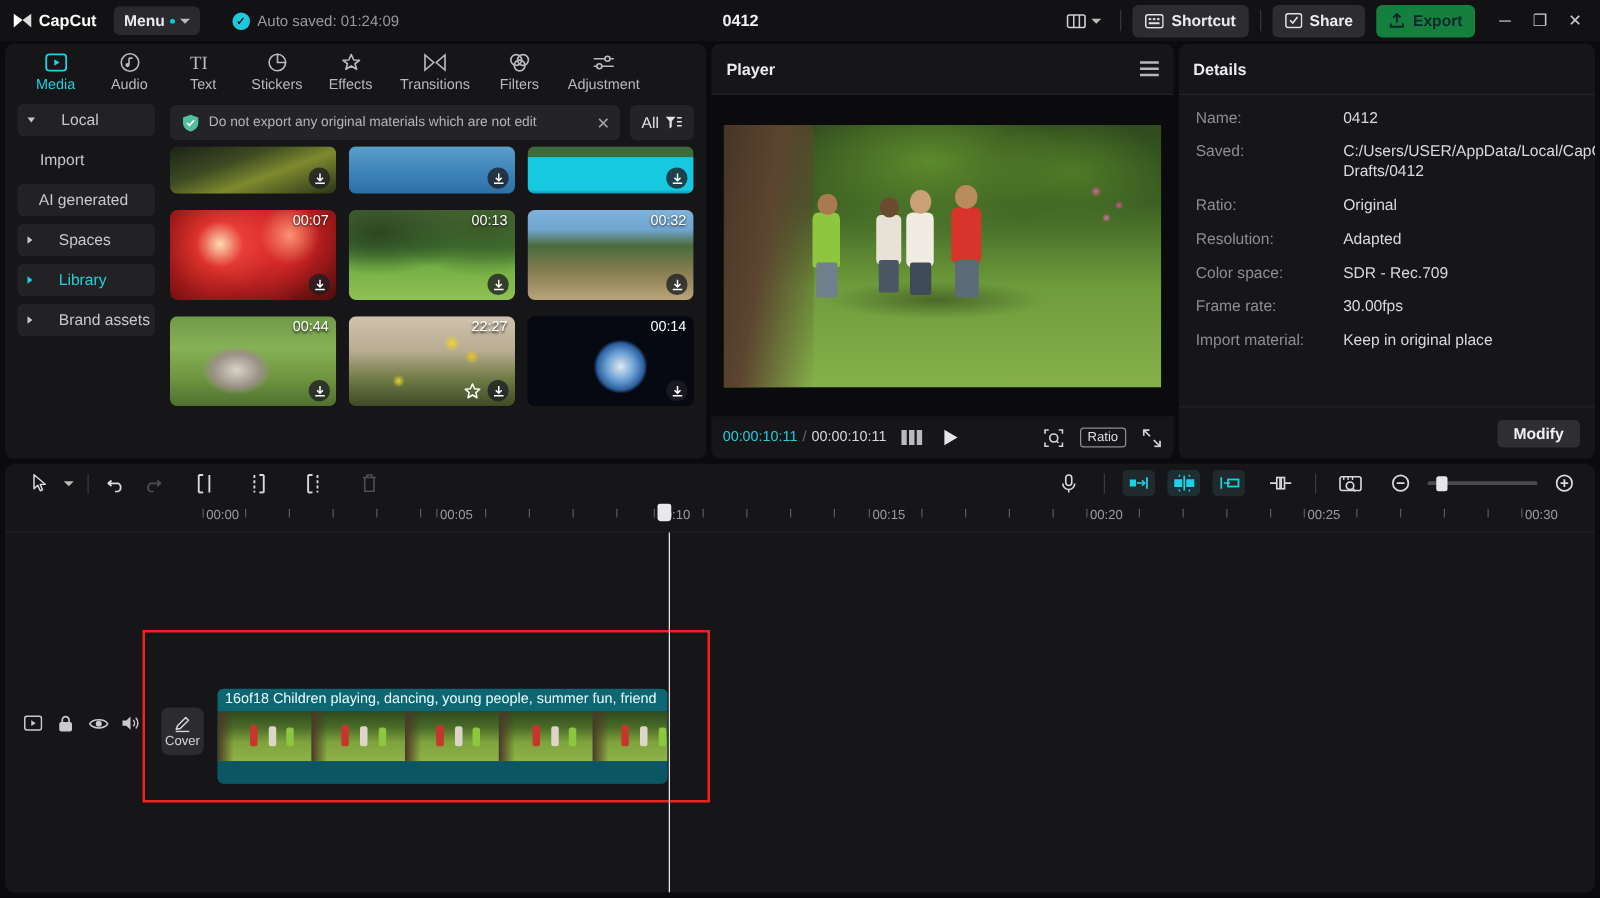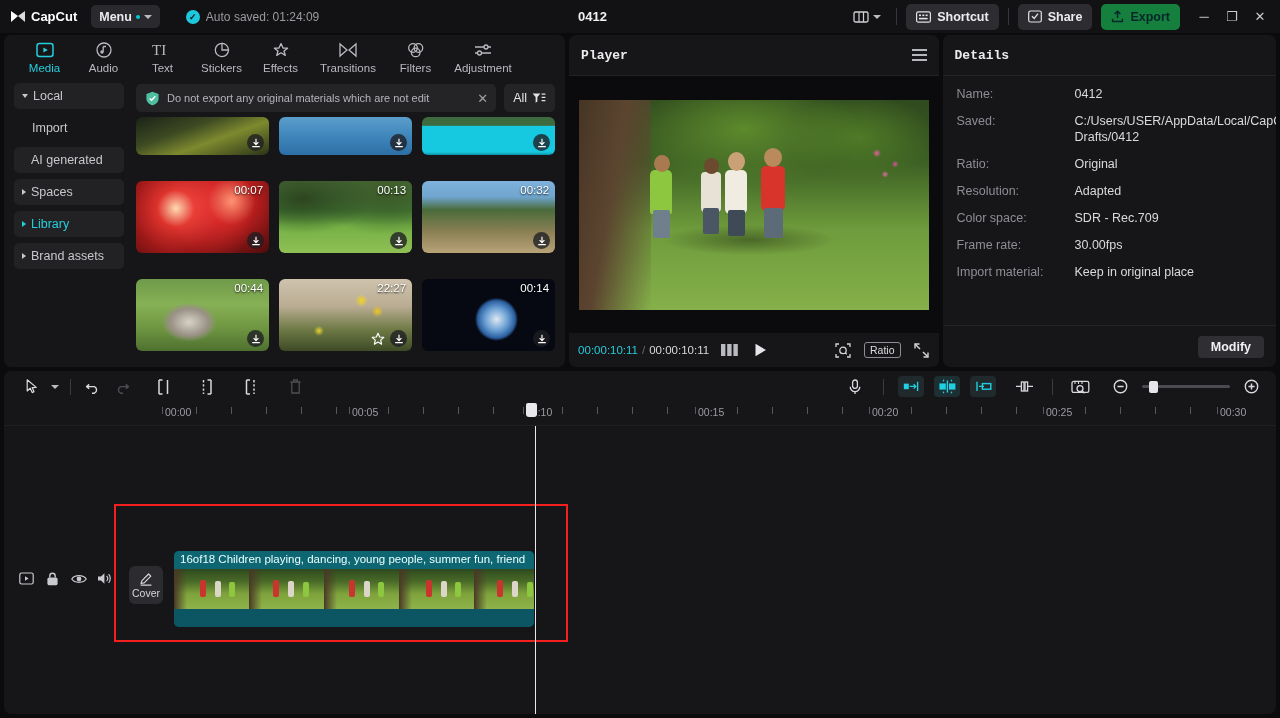--- a/index.html
+++ b/index.html
@@ -51,53 +51,53 @@
   .left-panel { width:562px; background:#161618; border-radius:7px; display:flex; flex-direction:column; overflow:hidden; }
   .tabbar { height:44px; display:flex; align-items:center; padding-left:12px; gap:2px; }
   .tab { width:57px; display:flex; flex-direction:column; align-items:center; gap:2px; cursor:pointer; color:#b9b9c0; }
   .tab.wide { width:74px; }
   .tab .tlabel { font-size:11.5px; }
   .tab.active { color:#25cede; }
   .tab-ico { height:19px; display:flex; align-items:center; justify-content:center;text-align:center; }
 
   .lp-body { flex:1; display:flex; min-height:0; }
   .sidenav { width:128px; padding:4px 8px 0 10px; display:flex; flex-direction:column; gap:6px; }
-  .nav-item { height:26px; border-radius:5px; display:flex; align-items:center; padding-left:8px; gap:5px; color:#c7c7cd; font-size:12.5px; cursor:pointer; }
+  .nav-item { height:26px; border-radius:5px; display:flex; align-items:center; padding-left:8px; gap:21px; color:#c7c7cd; font-size:12.5px; cursor:pointer; }
   .nav-item.box { background:#222225; }
   .nav-item.active { color:#25cede; }
   .nav-item.plain { padding-left:18px; background:transparent; }
   .caret-r { width:0;height:0;border-top:3.5px solid transparent;border-bottom:3.5px solid transparent;border-left:4.5px solid currentColor; }
   .caret-dn { width:0;height:0;border-left:3.5px solid transparent;border-right:3.5px solid transparent;border-top:4.5px solid currentColor; }
 
   .content-col { flex:1; min-width:0; display:flex; flex-direction:column; padding:0 10px 0 4px; }
   .notif-row { height:30px; display:flex; align-items:center; gap:8px; margin-top:4px; }
   .notif {
     flex:1; height:28px; background:#242427; border-radius:5px; display:flex; align-items:center;
     gap:7px; padding:0 8px 0 9px; overflow:hidden; min-width:0;
   }
   .shield { width:15px;height:15px;flex:0 0 15px; }
   .notif-txt { flex:1; min-width:0; color:#b4b4bb; font-size:11px; white-space:nowrap; overflow:hidden; }
   .notif-x { color:#a0a0a7; font-size:13px; cursor:pointer; flex:0 0 auto; }
   .all-btn { height:28px; background:#242427; border-radius:5px; display:flex; align-items:center; gap:5px; padding:0 9px; cursor:pointer; font-size:12.5px; color:#e2e2e7; }
 
-  .grid { margin-top:4px; display:grid; grid-template-columns:repeat(3,1fr); gap:26px 10px; overflow:hidden; }
+  .grid { margin-top:4px; display:grid; grid-template-columns:repeat(3,1fr); gap:13px 10px; overflow:hidden; }
   .cell { border-radius:6px; overflow:hidden; position:relative; background:#0d0d0f; }
   .cell.r1 { height:38px; }
   .cell.r { height:72px; }
   .thumb { position:absolute; inset:0; }
   .dur { position:absolute; top:3px; right:6px; color:#fff; font-size:11.5px; text-shadow:0 1px 2px rgba(0,0,0,.85); }
   .dl {
     position:absolute; bottom:4px; right:5px; width:17px; height:17px; border-radius:50%;
     background:rgba(30,30,34,.78); display:flex; align-items:center; justify-content:center;
   }
   .star { position:absolute; bottom:5px; right:27px; width:14px; height:14px; }
 
   
   .player { width:370px; background:#161618; border-radius:7px; display:flex; flex-direction:column; overflow:hidden; }
-  .panel-head { height:41px; display:flex; align-items:center; padding:0 12px; border-bottom:1px solid #232327;font-family:Liberation Mono, monospace; }
+  .panel-head { height:41px; display:flex; align-items:center; padding:0 12px; border-bottom:1px solid #232327; }
   .panel-head .ttl { font-size:13px; color:#eaeaef; font-weight:bold; }
   .hamb { margin-left:auto; display:flex; flex-direction:column; gap:3px; cursor:pointer; }
   .hamb i { display:block; width:15px; height:2px; background:#b6b6bd; }
   .stage { flex:1; display:flex; align-items:center; justify-content:center; background:#0b0b0d; padding:4px 8px; }
   .video { width:350px; height:210px; position:relative; overflow:hidden; background:#101b10; }
   .pctrl { height:34px; display:flex; align-items:center; padding:0 10px 0 9px; gap:0; }
   .tc-cur { color:#24cbdb; font-size:11.5px; }
   .tc-sep { color:#6a6a70; margin:0 4px; font-size:11.5px; }
   .tc-tot { color:#d7d7dc; font-size:11.5px; }
   .pc-icons { margin-left:12px; display:flex; align-items:center; gap:16px; }

